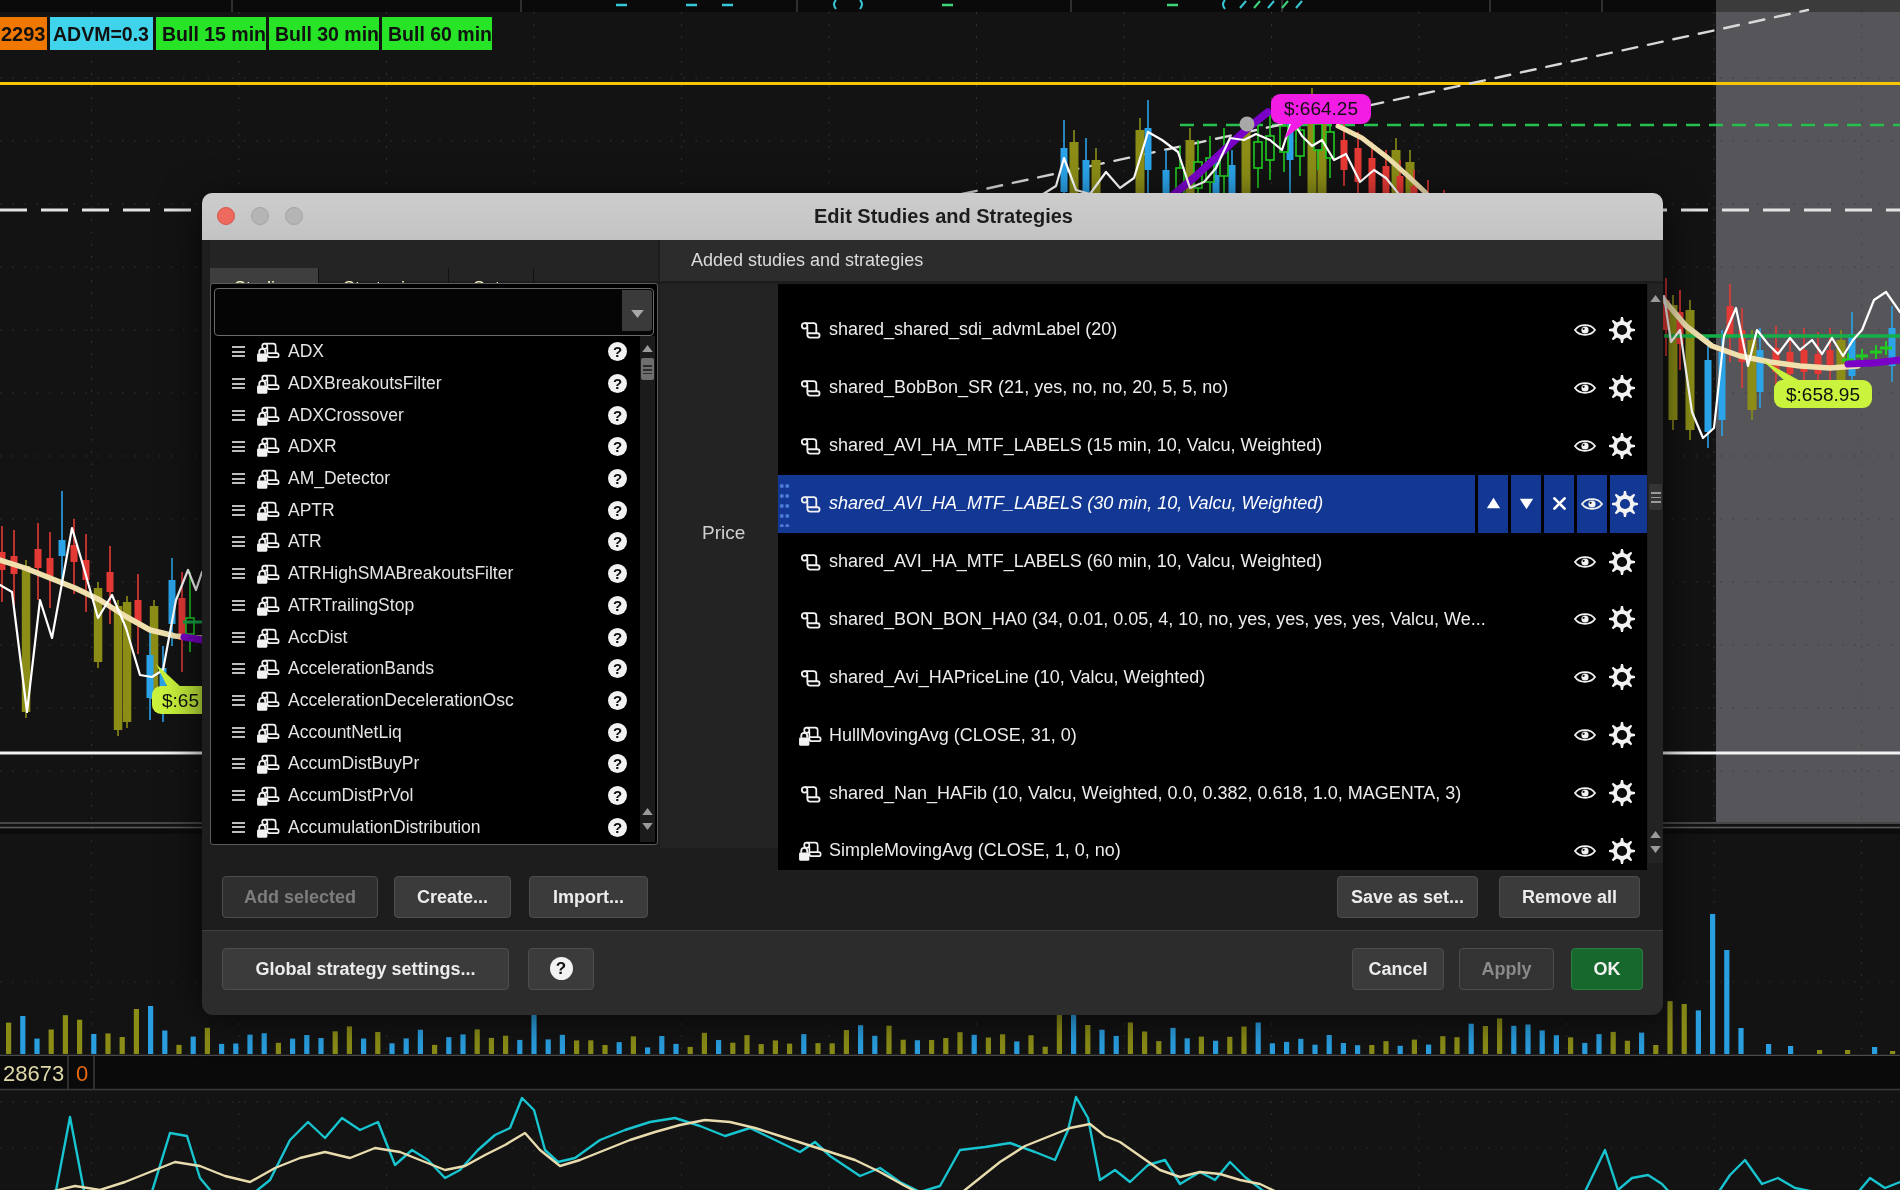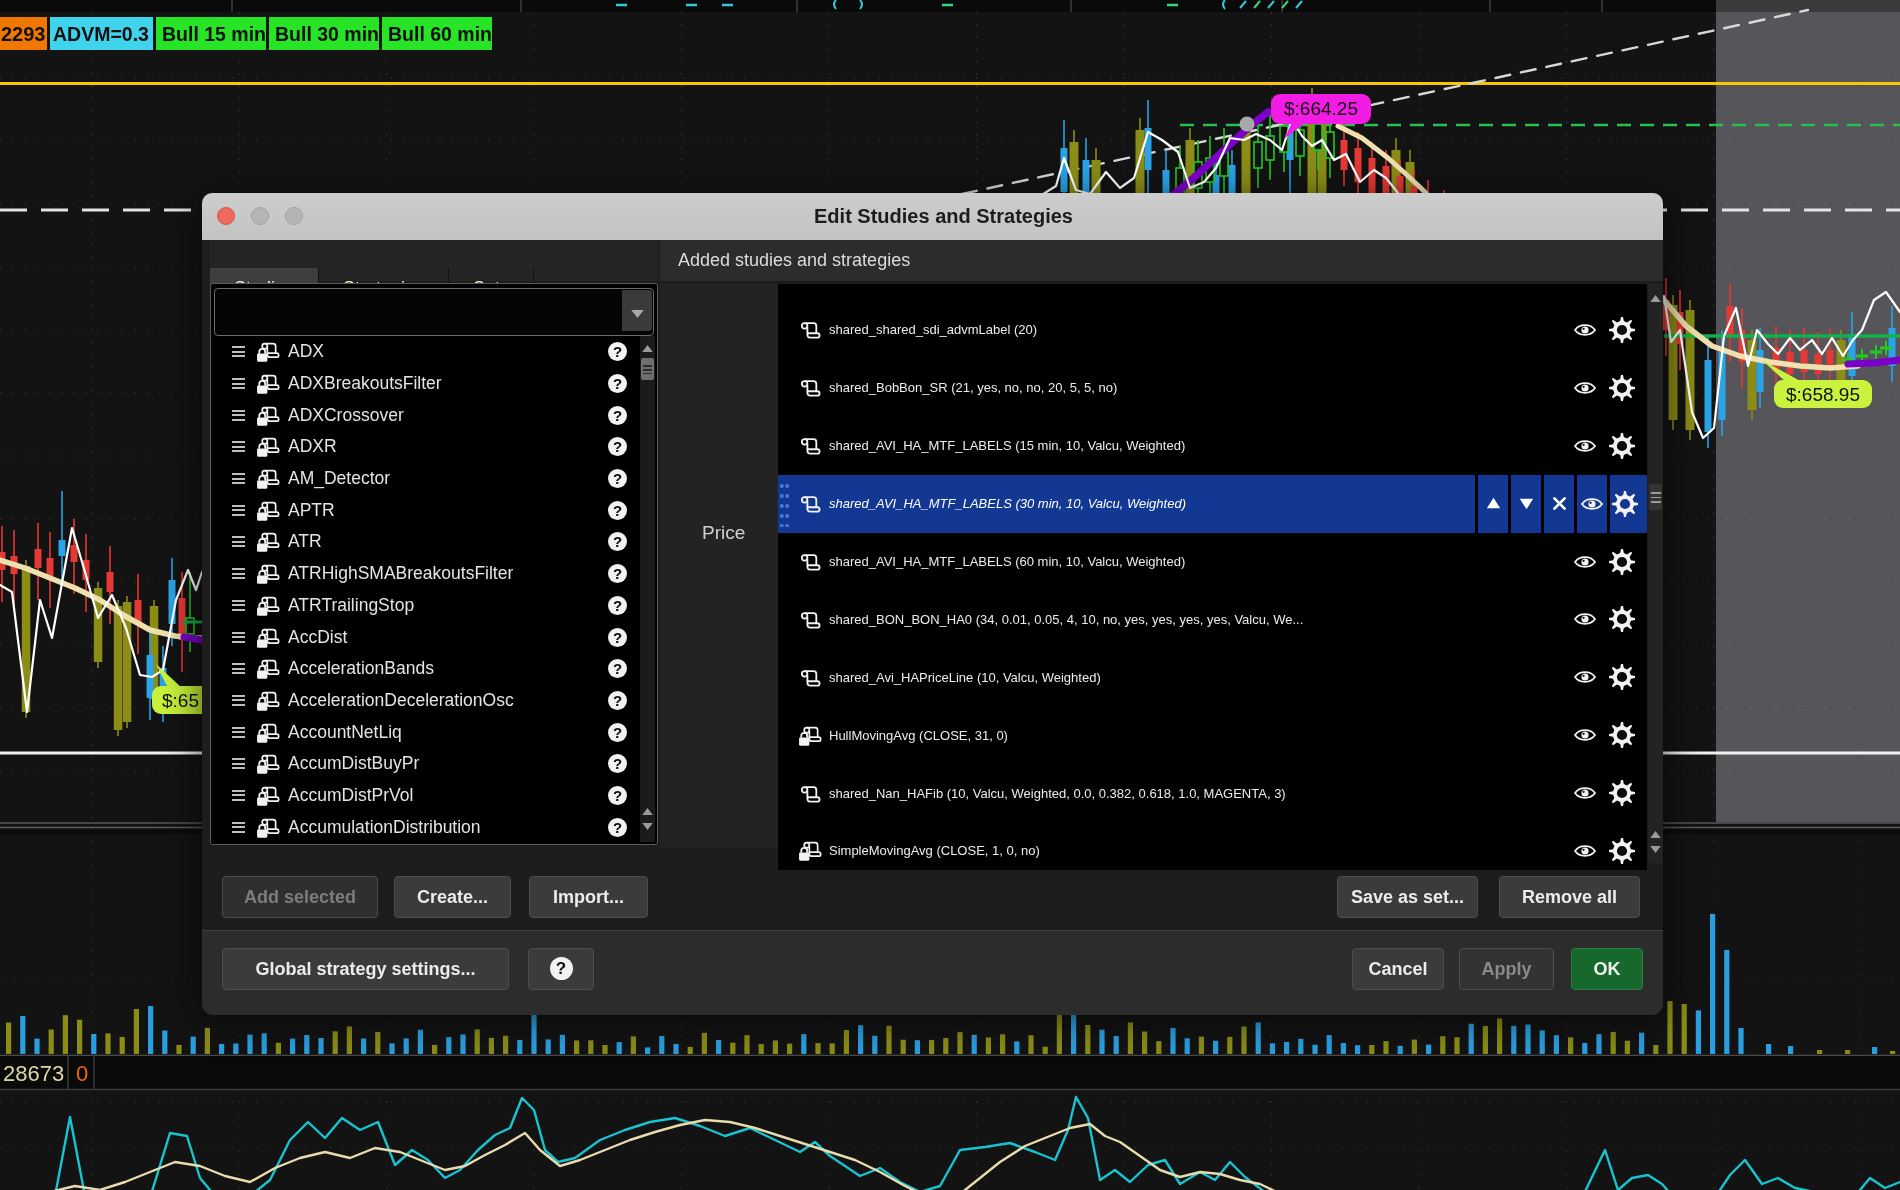--- a/index.html
+++ b/index.html
@@ -6,21 +6,21 @@
 #titlebar { position:absolute; left:0; top:0; width:100%; height:47px; background:linear-gradient(#cdcdcd,#c3c3c3); border-radius:10px 10px 0 0;padding-left:22px; }
 #title { text-align:center; font-size:20px; font-weight:bold; color:#1c1c1c; line-height:47px; }
 .tl { position:absolute; top:14px; width:18px; height:18px; border-radius:50%; }
 .tl.r { left:14.5px; background:#ee6a5e; border:1px solid #d35548; }
 .tl.g1 { left:49px; background:#b5b5b5; border:1px solid #a3a3a3; }
 .tl.g2 { left:83px; background:#b5b5b5; border:1px solid #a3a3a3; }
 #tabrow { position:absolute; left:0; top:47px; width:100%; height:41px; background:#1e1e1e; }
 #tabs { position:absolute; left:8px; top:0; width:448px; height:41px; background:#242424; }
 .tab { float:left; height:41px; line-height:41px; padding:0 24px; color:#fef9c3; font-size:18px; border-right:1px solid #111;margin-top:28px; }
 .tab.active { background:#3e3e3e; }
-#addedhdr { position:absolute; left:458px; top:0; width:1003px; height:41px; background:#2c2c2c; color:#dcdcdc; font-size:18px; line-height:41px; padding-left:18px; }
+#addedhdr { position:absolute; left:458px; top:0; width:1003px; height:41px; background:#2c2c2c; color:#dcdcdc; font-size:18px; line-height:41px; padding-left:31px; }
 #leftpanel { position:absolute; left:8px; top:90px; width:448px; height:562px; background:#000; border:1px solid #5a5a5a; border-radius:3px; }
 #combo { position:absolute; left:3px; top:4px; width:440px; height:48px; background:#050505; border:1.5px solid #6a6a6a; border-radius:4px; }
 #combobtn { position:absolute; right:1px; top:1px; width:30px; height:41px; background:#3a3a3a; border-radius:0 3px 3px 0; text-align:center; line-height:46px; }
 #leftlist { position:absolute; left:2px; top:52px; width:430px; height:506px; overflow:hidden; }
 .lrow { height:31.7px; display:flex; align-items:center;justify-content:flex-end; }
 .ham { width:13px; height:11px; margin-left:19px; display:inline-flex; flex-direction:column; justify-content:space-between; flex-shrink:0; }
 .ham i { display:block; height:2px; background:#bdbdbd; }
 .lrow .ic { margin-left:10px; }
 .lname { color:#e4e4e4; font-size:17.5px; margin-left:8px; flex:1; }
 .q { width:19px; height:19px; border-radius:50%; background:#f2f2f2; color:#0b0b0b; font-size:15px; font-weight:bold; text-align:center; line-height:19px; margin-right:16px; display:inline-block; flex-shrink:0; }
@@ -29,21 +29,21 @@
 #lscroll .sbthumb { position:absolute; top:22px; left:1px; width:13px; height:22px; background:#6e6e6e; border-radius:2px; padding-top:5px; }
 #lscroll .sbthumb i { display:block; height:1.6px; background:#2c2c2c; margin:2.2px 2px; }
 #rscroll .sbthumb2 i { display:block; height:1.8px; background:#9a9a9a; margin:2.4px 1.5px; }
 #lscroll .sbbot { position:absolute; bottom:4px; left:0; width:15px; text-align:center; }
 #lscroll .sbbot svg, #rscroll .sbbot svg { display:block; margin:8px auto; }
 #rgutter { position:absolute; left:458px; top:91px; width:118px; height:564px; background:#232323; }
 #pricelbl { position:absolute; left:18px; top:238px; color:#d0d0d0; font-size:19px;margin-left:24px; }
 #rlist { position:absolute; left:576px; top:91px; width:869px; height:586px; background:#000; overflow:hidden; padding-top:17px; }
 .rrow { height:57.9px; display:flex; align-items:center; position:relative; }
 .rrow .ic { margin-left:19px; }
-.rname { color:#ececec; font-size:13px; margin-left:7px; flex:1; white-space:nowrap; overflow:hidden; }
+.rname { color:#ececec; font-size:18px; margin-left:7px; flex:1; white-space:nowrap; overflow:hidden; }
 .eye { margin-right:12px; display:inline-flex; }
 .gear { margin-right:12px; display:inline-flex; }
 .rrow.sel { background:#123893;font-style:italic; }
 .rrow.sel .rname { color:#fff; }
 .drag { position:absolute; left:1px; top:6px; bottom:6px; width:11px; background-image:radial-gradient(circle, #4a79d8 1.9px, transparent 2.1px); background-size:5.5px 10px; }
 .selbtns { display:inline-flex; height:100%; margin-right:7px; }
 .sb { width:33px; height:100%; background:#123893; border-left:3.7px solid #000; display:inline-flex; align-items:center; justify-content:center; }
 #rscroll { position:absolute; left:1446px; top:91px; width:15px; height:579px; background:#232323; }
 #rscroll .sbup { position:absolute; top:4px; left:0; width:15px; text-align:center; }
 #rscroll .sbthumb2 { position:absolute; top:200px; left:1px; width:13px; height:26px; background:#343434; border-radius:2px; padding-top:6px; }

